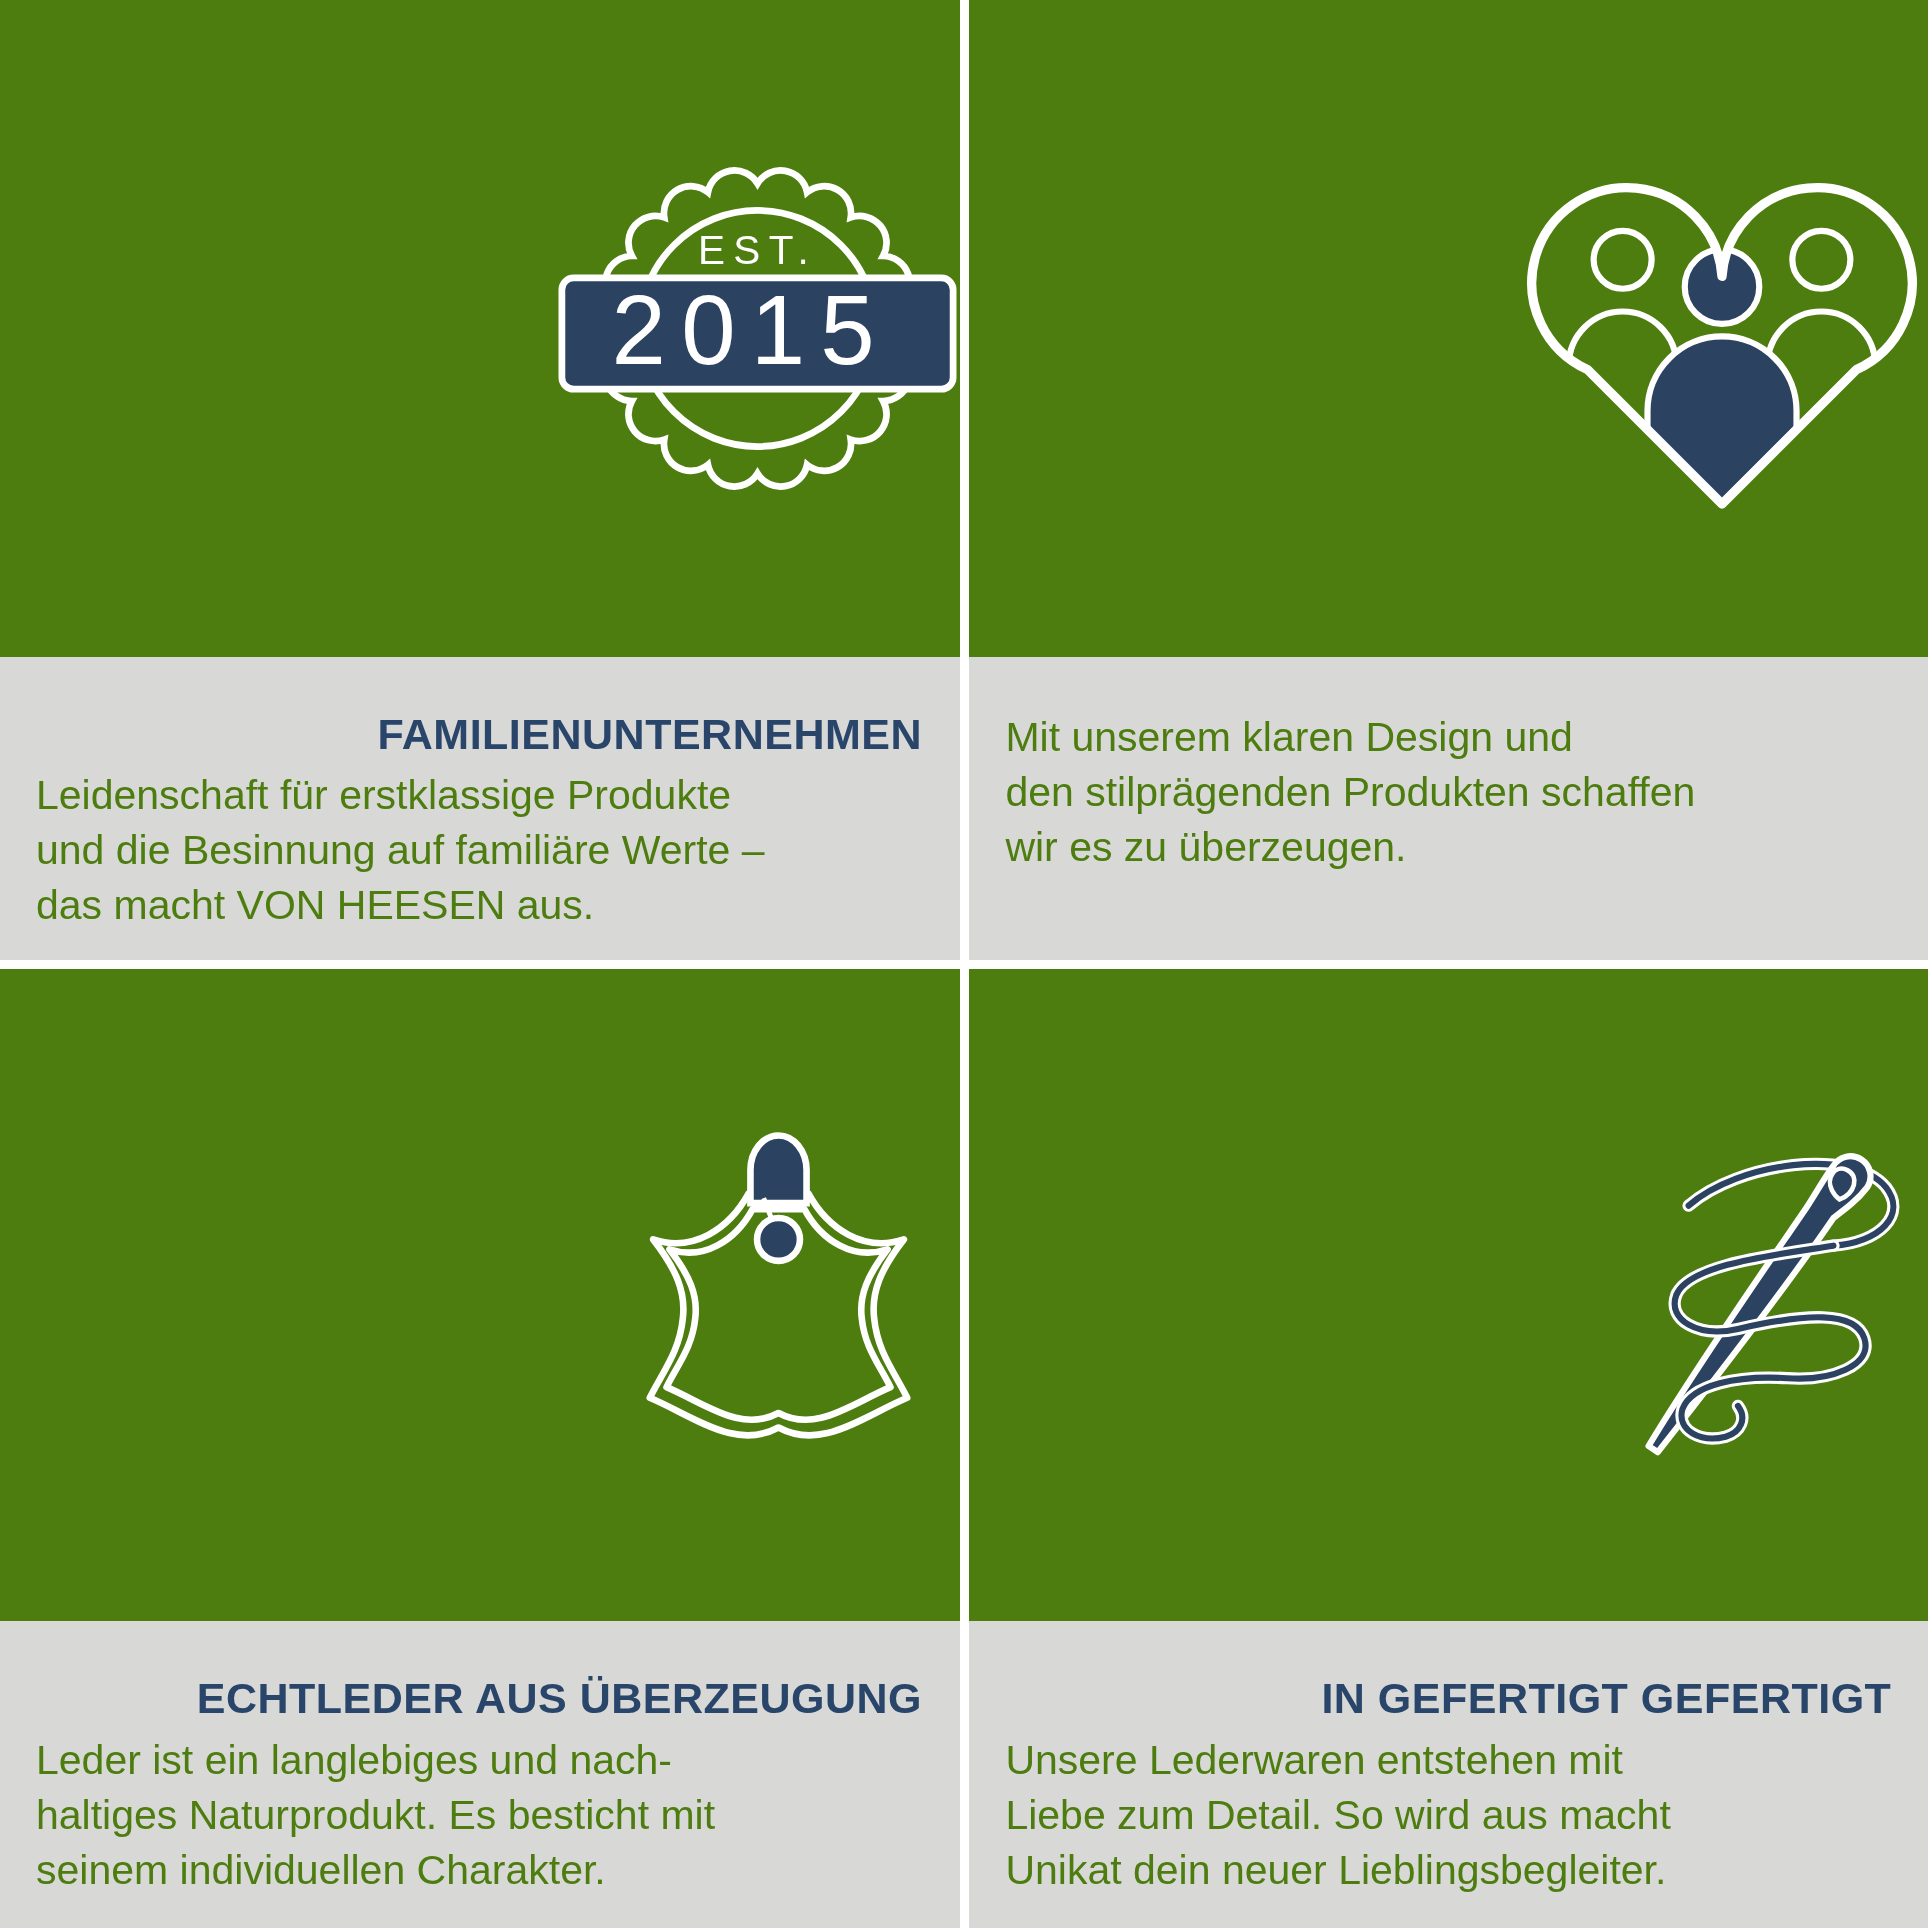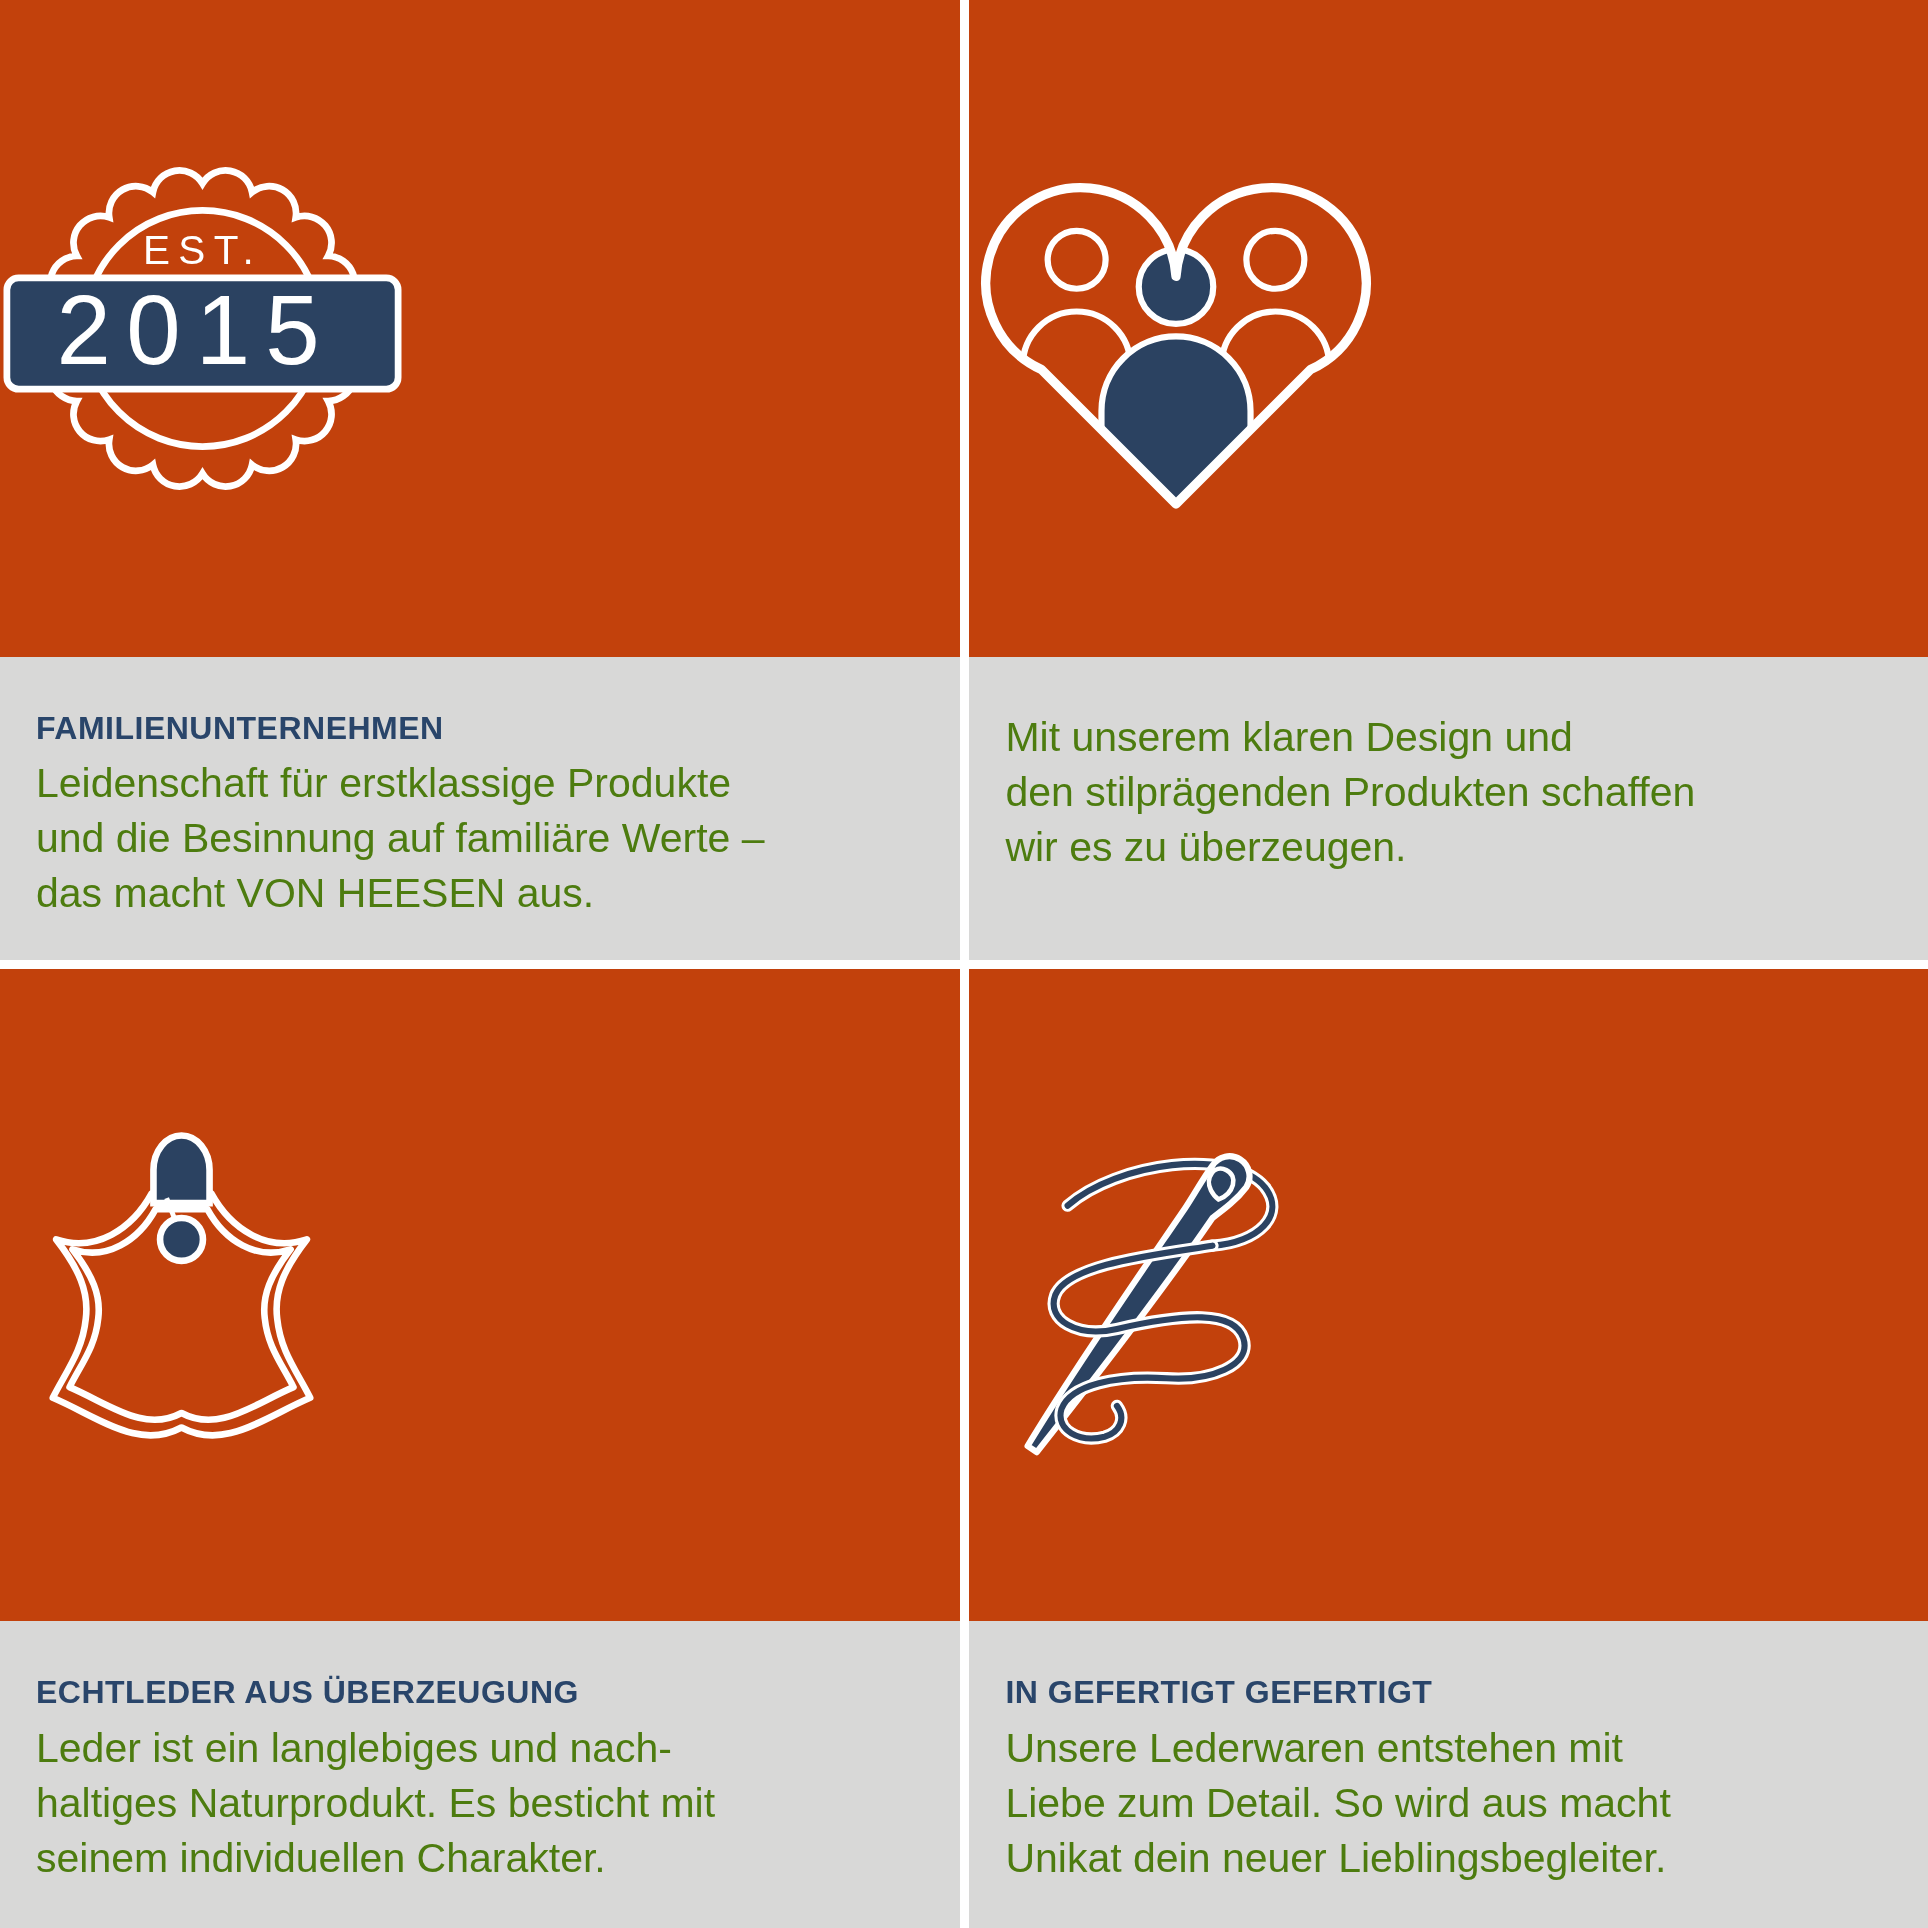--- a/index.html
+++ b/index.html
@@ -7,38 +7,39 @@
   .grid{
     width:1928px;height:1928px;
     display:grid;
     grid-template-columns:960px 960px;
     grid-template-rows:960px 960px;
     gap:9.4px;
     background:#ffffff;
   }
   .card{display:flex;flex-direction:column;overflow:hidden;}
   .icon-panel{
-    background:#c2410c;
-    display:flex;align-items:center;justify-content:flex-start;
+    background:#4d7c0f;
+    display:flex;align-items:center;justify-content:flex-end;
     flex:0 0 auto;
   }
   .card.top .icon-panel{height:657px;}
   .card.bottom .icon-panel{height:652px;}
   .text-panel{
     background:#d8d8d7;
     flex:1 1 auto;
     padding:53px 38px 0 36px;
     box-sizing:border-box;
   }
   .text-panel h2{
     margin:0 0 9.4px 0;
-    font-size:32px;
+    font-size:43px;
     font-weight:700;
     letter-spacing:0.5px;
     color:#29456a;
+    text-align:right;
   }
   .text-panel p{
     margin:0;
     font-size:41px;
     line-height:55px;
     font-weight:400;
     color:#4d7c0f;
     white-space:pre-line;
   }
   svg{display:block;}

